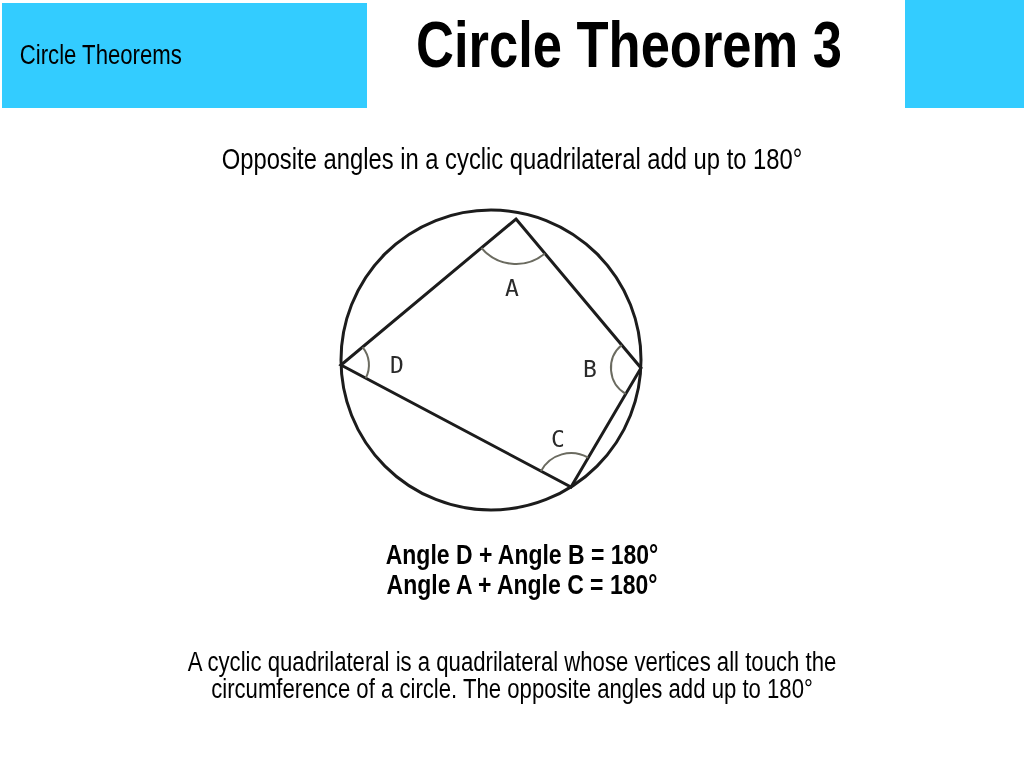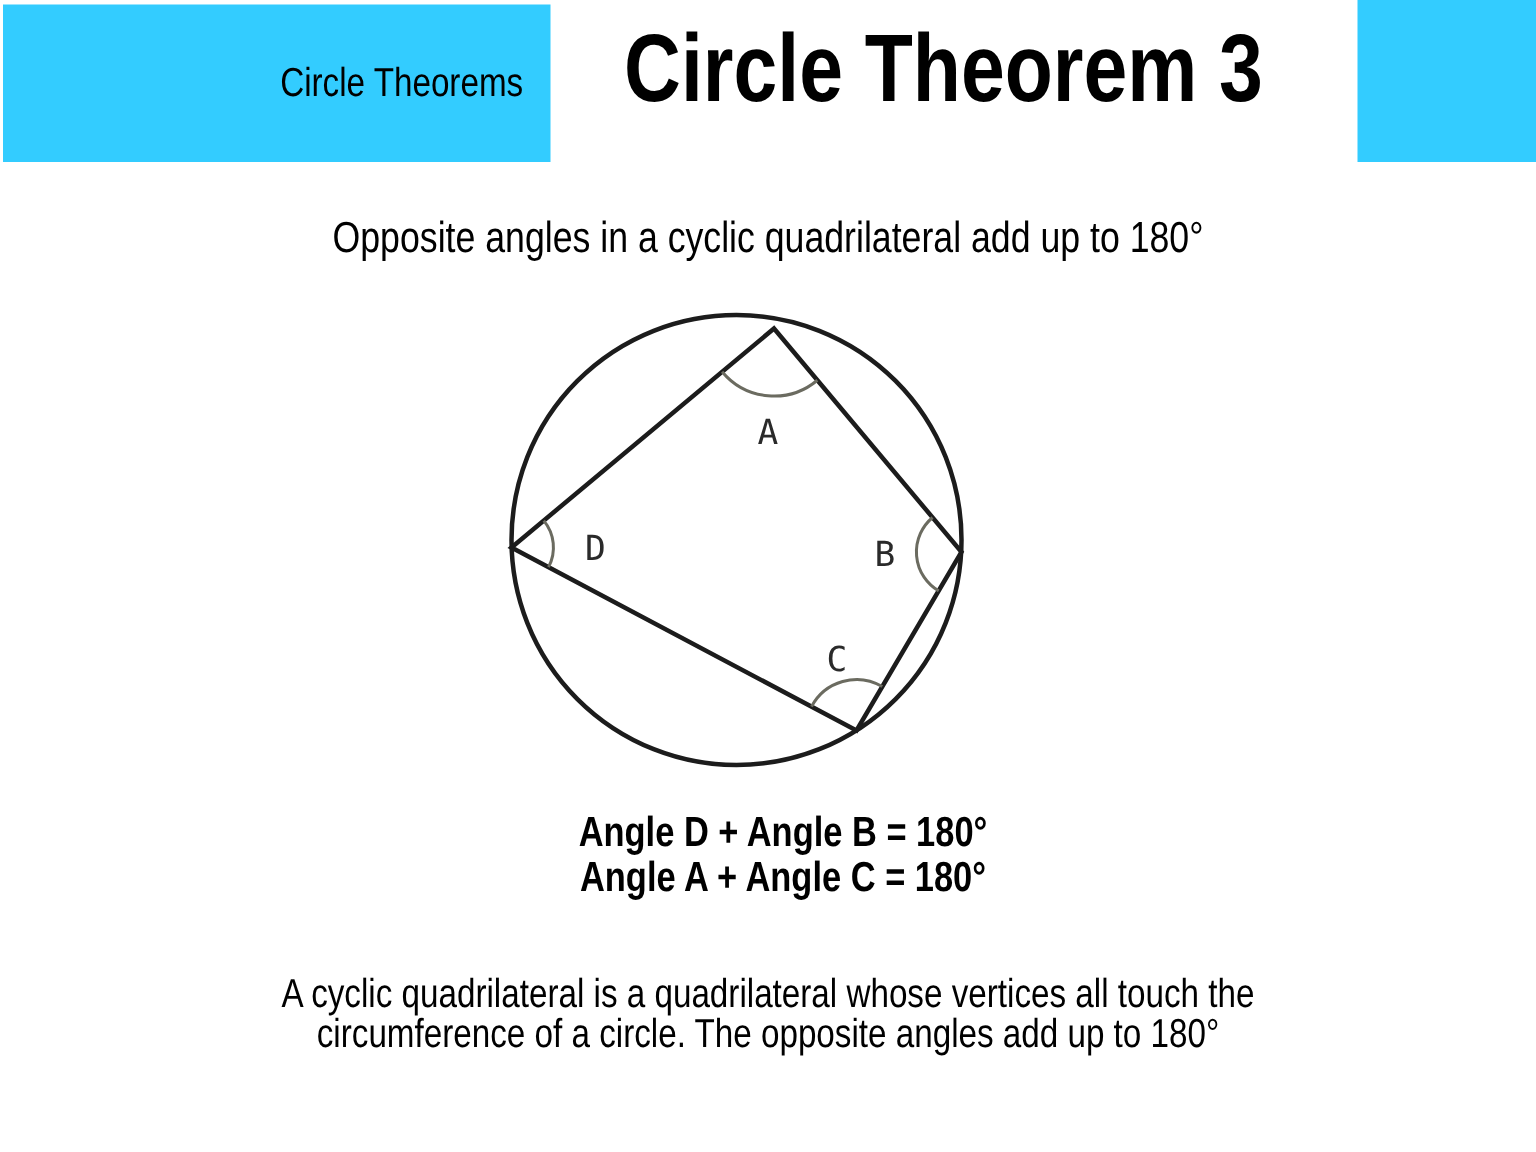--- a/index.html
+++ b/index.html
@@ -8,21 +8,21 @@
     width: 1024px;
     height: 768px;
     background: #ffffff;
     overflow: hidden;
     font-family: "Liberation Sans", sans-serif;
     color: #000000;
   }
   .accent-rect { position: absolute; background: #33CCFF; }
   .badge {
     left: 2px; top: 3px; width: 365px; height: 105px;
-    display: flex; align-items: center; justify-content: flex-end;
+    display: flex; align-items: center; justify-content: flex-start;
   }
   .badge-text { font-size: 27px; color: #000; white-space: nowrap; }
   .corner { left: 905px; top: 0; width: 119px; height: 108px; }
   .condensed { transform: scaleX(0.82); transform-origin: 50% 50%; }
   .title {
     position: absolute; left: 356px; top: 10px; width: 546px;
     margin: 0; text-align: center;
     font-size: 64px; font-weight: bold; line-height: 70px;
     white-space: nowrap; color: #000;
   }

